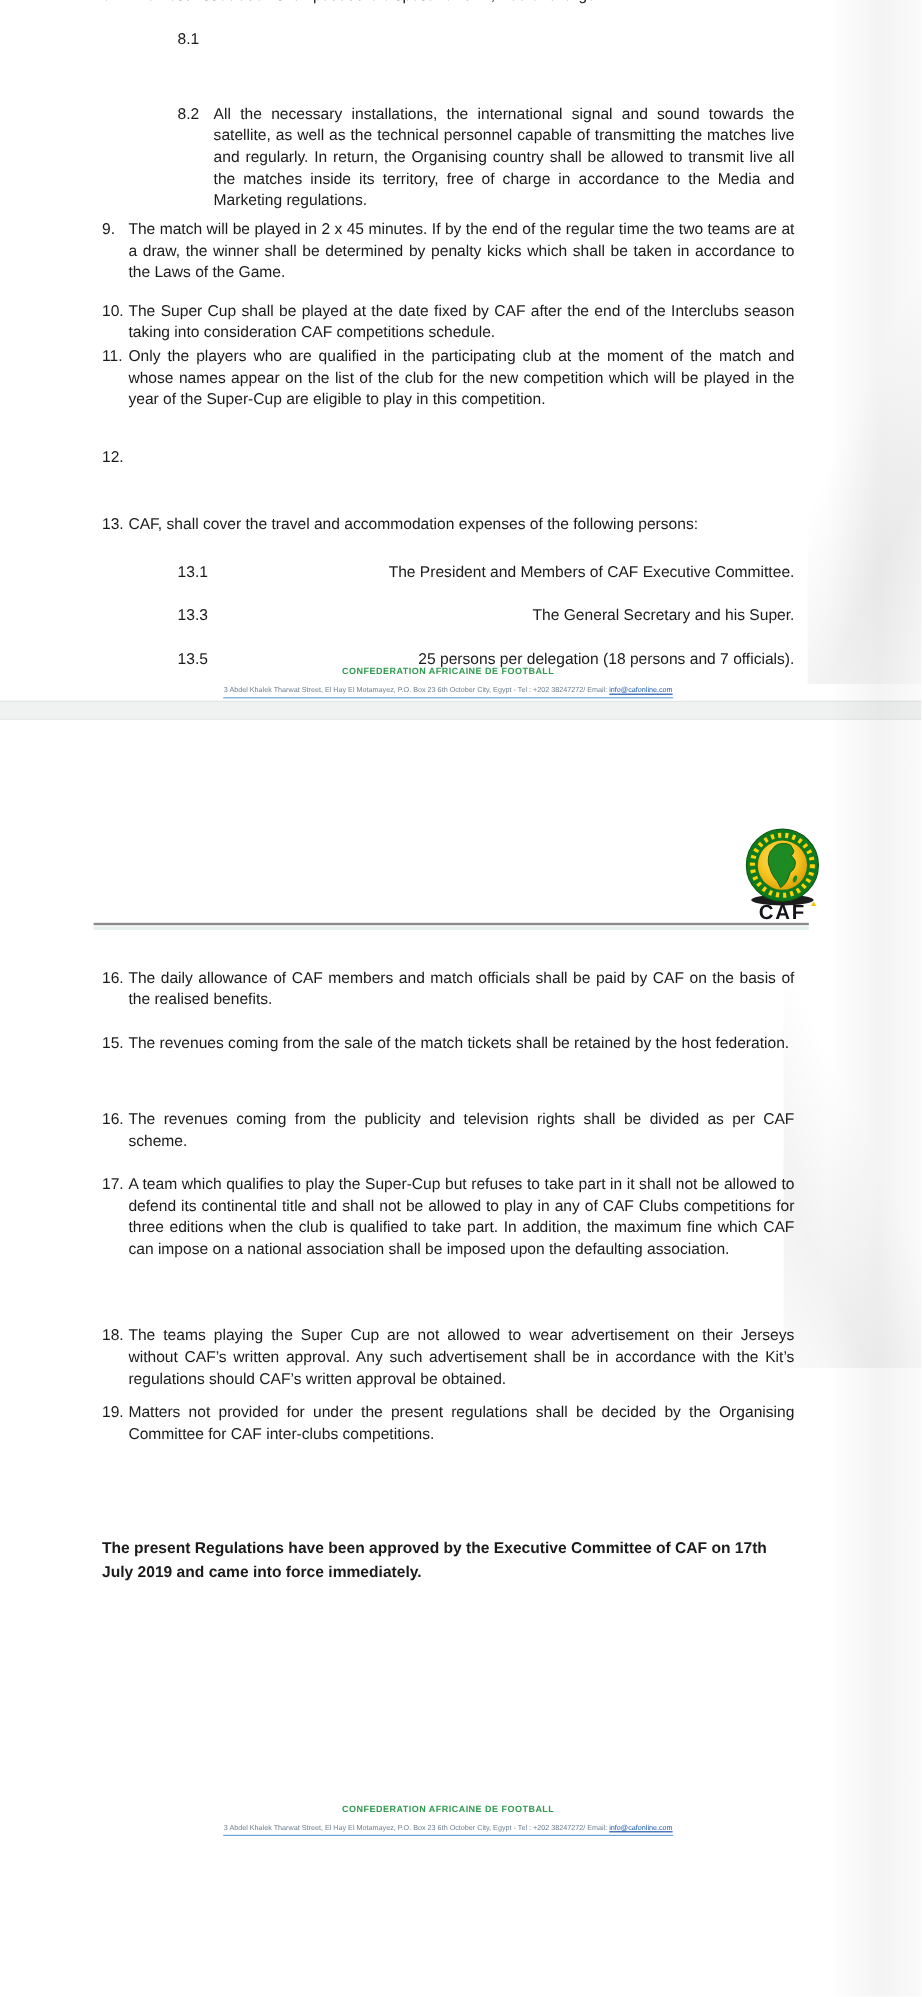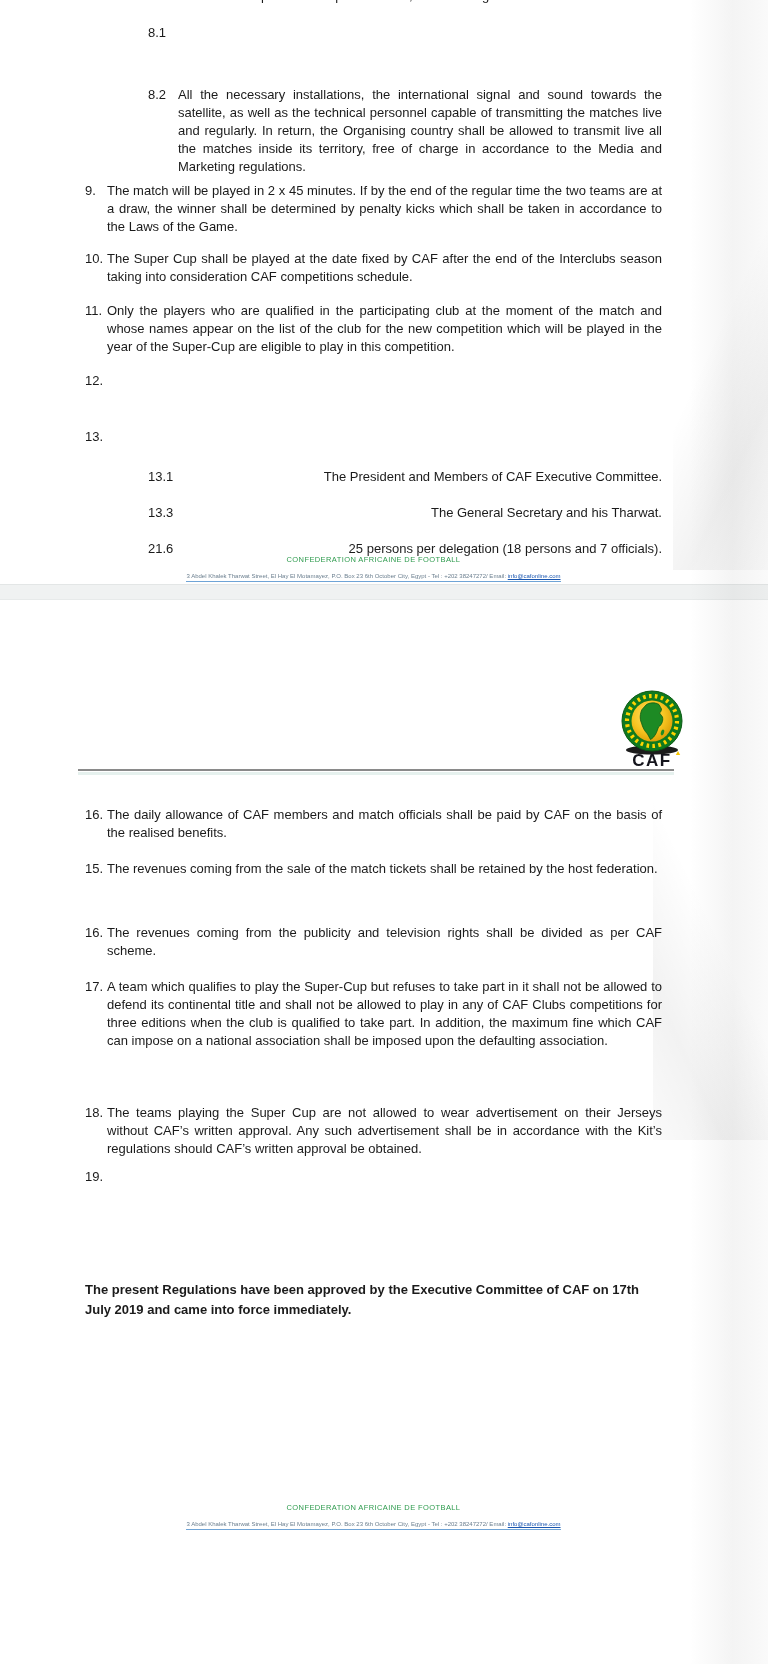--- a/index.html
+++ b/index.html
@@ -22,21 +22,21 @@
 
   .para{ position:absolute; font-size:13px; line-height:18px; text-align:justify; }
   .item{ left:85px; width:577px; padding-left:22px; }
   .sub8{ left:148px; width:514px; padding-left:30px; }
   .sub13{ left:148px; width:514px; padding-left:36px; text-align:right; }
   .num{ position:absolute; left:0; top:0; }
   .oneline{ text-align:left; white-space:nowrap; }
   .closing{ left:85px; width:577px; font-weight:bold; line-height:20px; text-align:left; }
 
   .page-footer{ position:absolute; left:85px; width:577px; text-align:center; }
-  .footer-org{ font-size:7.5px; font-weight:normal; color:#2e9b4e; letter-spacing:0.4px; line-height:9px; }
+  .footer-org{ font-size:7.5px; font-weight:bold; color:#2e9b4e; letter-spacing:0.4px; line-height:9px; }
   .footer-addr{ display:inline-block; margin-top:2px; font-size:6px; line-height:7px; color:#6b7f8f;
     border-bottom:1px solid #6fa4d6; padding-bottom:1px; }
   .footer-addr .email{ color:#1a56b0; text-decoration:underline; cursor:pointer; }
 
   .rule2{ position:absolute; left:78px; top:769px; width:596px; height:2px; background:#8a8a8a; }
   .rule2b{ position:absolute; left:78px; top:772px; width:596px; height:3px; background:#e6f1ee; }
 
   .caf-logo{ position:absolute; left:616px; top:690px; width:72px; height:80px; }
 </style>
 </head>
@@ -61,43 +61,44 @@
   <div class="para item" style="top:182px">
     <span class="num">9.</span>
     <span>The match will be played in 2 x 45 minutes.  If by the end of the regular time the two teams are at a draw, the winner shall be determined by penalty kicks which shall be taken in accordance to the Laws of the Game.</span>
   </div>
 
   <div class="para item" style="top:250px">
     <span class="num">10.</span>
     <span>The Super Cup shall be played at the date fixed by CAF after the end of the Interclubs season taking into consideration CAF competitions schedule.</span>
   </div>
 
-  <div class="para item" style="top:302px">
+  <div class="para item" style="top:288px">
     <span class="num">11.</span>
     <span>Only the players who are qualified in the participating club at the moment of the match and whose names appear on the list of the club for the new competition which will be played in the year of the Super-Cup are eligible to play in this competition.</span>
   </div>
 
   <div class="para item" style="top:372px">
     <span class="num">12.</span>
   </div>
 
   <div class="para item" style="top:428px">
     <span class="num">13.</span>
+    <span>CAF, shall cover the travel and accommodation expenses of the following persons:</span>
   </div>
 
   <div class="para sub13" style="top:468px">
     <span class="num">13.1</span>
     <span>The President and Members of CAF Executive Committee.</span>
   </div>
   <div class="para sub13" style="top:504px">
     <span class="num">13.3</span>
-    <span>The General Secretary and his Tharwat.</span>
+    <span>The General Secretary and his Super.</span>
   </div>
   <div class="para sub13" style="top:540px">
-    <span class="num">21.6</span>
+    <span class="num">13.5</span>
     <span>25 persons per delegation (18 persons and 7 officials).</span>
   </div>
 
   <div class="page-footer" style="top:555px">
     <div class="footer-org">CONFEDERATION AFRICAINE DE FOOTBALL</div>
     <div>
       <span class="footer-addr"><span>3 Abdel Khalek Tharwat Street, El Hay El Motamayez, P.O. Box 23 6th October City, Egypt - Tel : +202 38247272/ Email: </span><a class="email">info@cafonline.com</a></span>
     </div>
   </div>
 
@@ -146,20 +147,21 @@
     <span>A team which qualifies to play the Super-Cup but refuses to take part in it shall not be allowed to defend its continental title and shall not be allowed to play in any of CAF Clubs competitions for three editions when the club is qualified to take part. In addition, the maximum fine which CAF can impose on a national association shall be imposed upon the defaulting association.</span>
   </div>
 
   <div class="para item" style="top:1104px">
     <span class="num">18.</span>
     <span>The teams playing the Super Cup are not allowed to wear advertisement on their Jerseys without CAF’s written approval. Any such advertisement shall be in accordance with the Kit’s regulations should CAF’s written approval be obtained.</span>
   </div>
 
   <div class="para item" style="top:1168px">
     <span class="num">19.</span>
+    <span>Matters not provided for under the present regulations shall be decided by the Organising Committee for CAF inter-clubs competitions.</span>
   </div>
 
   <div class="para closing" style="top:1280px">The present Regulations have been approved by the Executive Committee of CAF on 17th July 2019 and came into force immediately.</div>
 
   <div class="page-footer" style="top:1503px">
     <div class="footer-org">CONFEDERATION AFRICAINE DE FOOTBALL</div>
     <div>
       <span class="footer-addr"><span>3 Abdel Khalek Tharwat Street, El Hay El Motamayez, P.O. Box 23 6th October City, Egypt - Tel : +202 38247272/ Email: </span><a class="email">info@cafonline.com</a></span>
     </div>
   </div>

